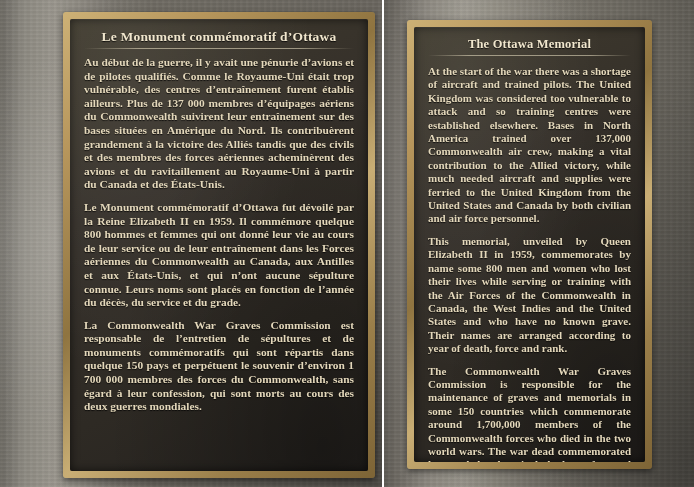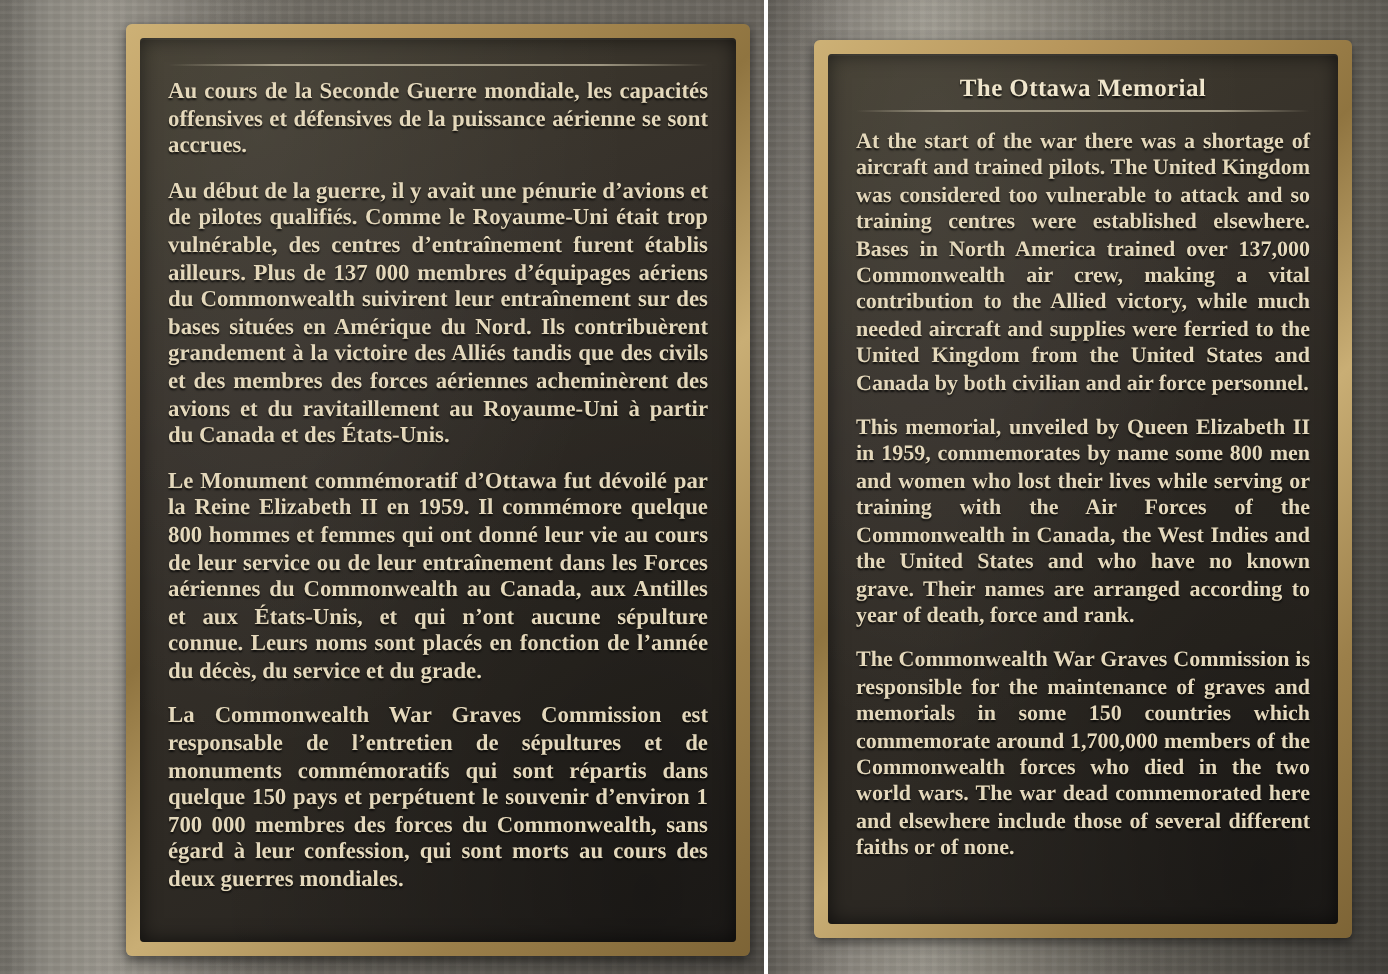--- a/index.html
+++ b/index.html
@@ -101,21 +101,21 @@
 
   .plaque-left {
     left: 63px;
     top: 12px;
     width: 312px;
     height: 466px;
   }
   .plaque-right {
     left: 25px;
     top: 20px;
-    width: 269px;
+    width: 245px;
     height: 449px;
   }
 
   .plaque-text {
     position: absolute;
     inset: 7px;
     padding: 10px 14px 10px 14px;
     box-sizing: border-box;
     color: #e8dcc0;
     z-index: 2;
@@ -174,22 +174,22 @@
 </head>
 <body>
 
 <div class="scene">
 
   <div class="photo photo-left">
     <div class="plaque plaque-left">
       <div class="plaque-frame"></div>
       <div class="plaque-inner"></div>
       <div class="plaque-text left-body">
+        <div class="plaque-title">Le Monument commémoratif d’Ottawa</div>
         <div class="title-rule"></div>
-        <p class="para">Au cours de la Seconde Guerre mondiale, les capacités offensives et défensives de la puissance aérienne se sont accrues.</p>
         <p class="para">Au début de la guerre, il y avait une pénurie d’avions et de pilotes qualifiés. Comme le Royaume-Uni était trop vulnérable, des centres d’entraînement furent établis ailleurs. Plus de 137 000 membres d’équipages aériens du Commonwealth suivirent leur entraînement sur des bases situées en Amérique du Nord. Ils contribuèrent grandement à la victoire des Alliés tandis que des civils et des membres des forces aériennes acheminèrent des avions et du ravitaillement au Royaume-Uni à partir du Canada et des États-Unis.</p>
         <p class="para">Le Monument commémoratif d’Ottawa fut dévoilé par la Reine Elizabeth II en 1959. Il commémore quelque 800 hommes et femmes qui ont donné leur vie au cours de leur service ou de leur entraînement dans les Forces aériennes du Commonwealth au Canada, aux Antilles et aux États-Unis, et qui n’ont aucune sépulture connue. Leurs noms sont placés en fonction de l’année du décès, du service et du grade.</p>
         <p class="para">La Commonwealth War Graves Commission est responsable de l’entretien de sépultures et de monuments commémoratifs qui sont répartis dans quelque 150 pays et perpétuent le souvenir d’environ 1 700 000 membres des forces du Commonwealth, sans égard à leur confession, qui sont morts au cours des deux guerres mondiales.</p>
       </div>
     </div>
   </div>
 
   <div class="gutter"></div>
 
   <div class="photo photo-right">

